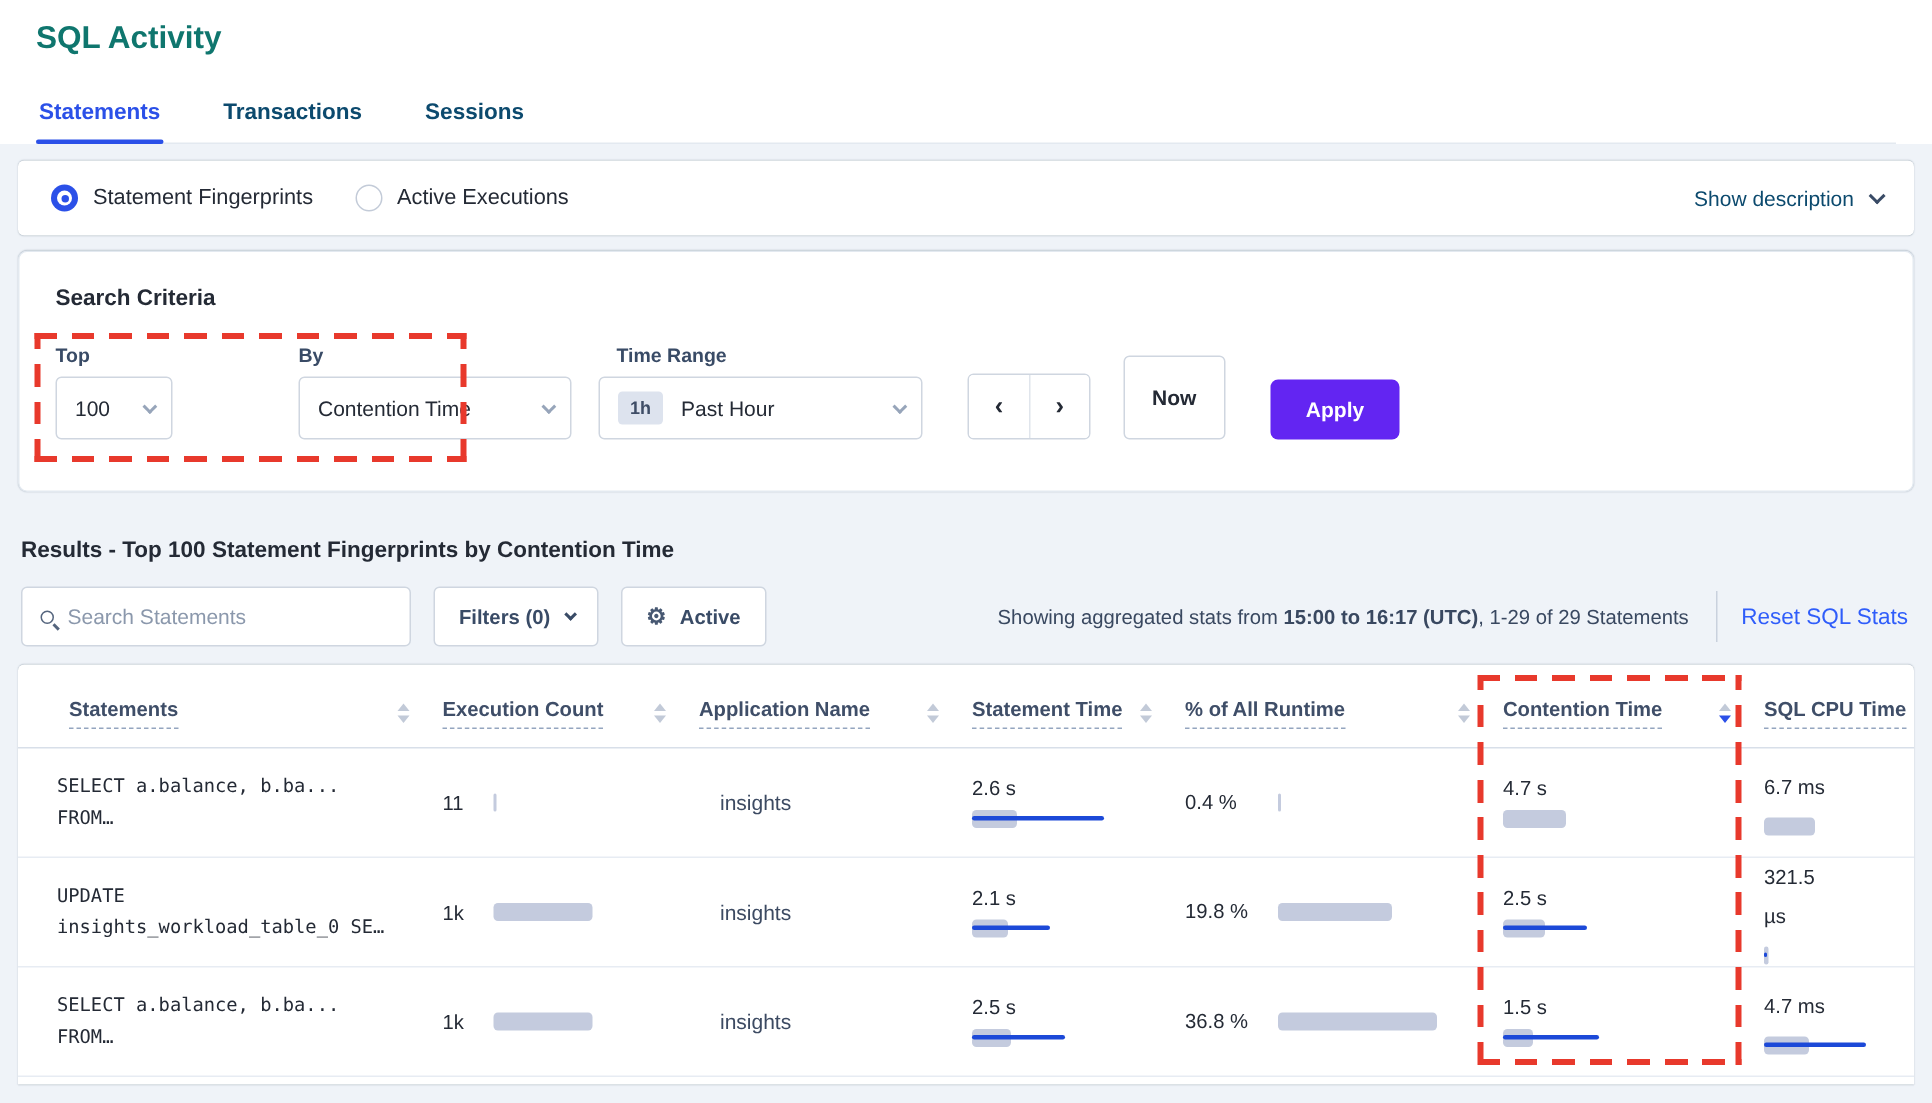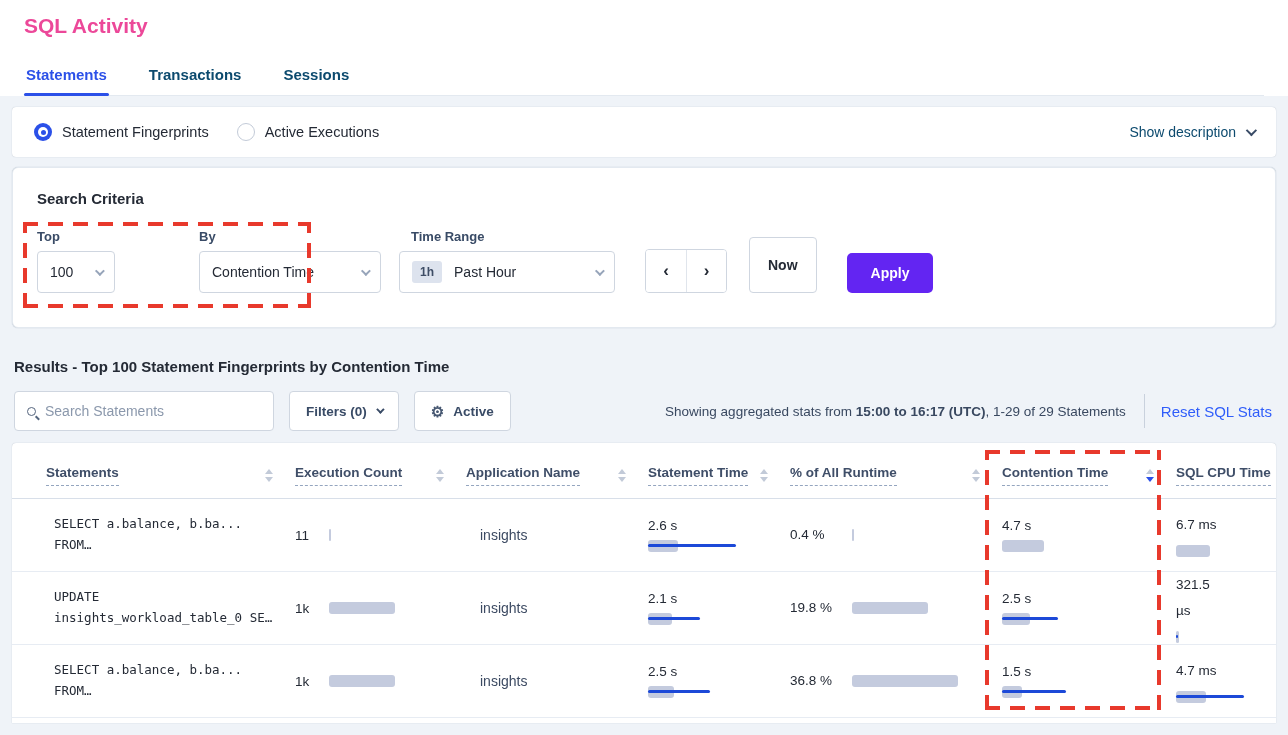--- a/index.html
+++ b/index.html
@@ -1,21 +1,21 @@
 <!DOCTYPE html>
 <html><head>
 <meta charset="utf-8">
 <style>
   * { margin:0; padding:0; box-sizing:border-box; }
   html,body { width:1288px; height:735px; overflow:hidden; background:#eff3f8;
     font-family:"Liberation Sans", sans-serif; color:#242a35; }
 
   
   .top { background:#fff; padding:14px 24px 0 24px; }
-  .page-title { font-size:21px; font-weight:700; color:#ec4899; padding-bottom:22px; }
+  .page-title { font-size:21px; font-weight:700; color:#0f766e; padding-bottom:22px; }
   .tabs { display:flex; gap:38px; border-bottom:1px solid #e3e9f0; padding:0; }
   .tab { font-size:15px; font-weight:600; color:#0c4a6e; padding:6px 2px 12px 2px; cursor:pointer; position:relative; }
   .tab.active { color:#2b50e8; }
   .tab.active::after { content:""; position:absolute; left:0; right:0; bottom:-1px; height:3px; background:#2b50e8; border-radius:2px; }
 
   
   .card { background:#fff; border-radius:6px; margin:0 12px; box-shadow:0 0 1px rgba(67,90,111,.4); }
   .toggle-card { margin-top:11px; display:flex; align-items:center; justify-content:space-between; padding:16px 22px; border-radius:4px; }
   .radio-group { display:flex; align-items:center; gap:28px; }
   .radio-opt { display:flex; align-items:center; gap:10px; font-size:14.5px; color:#242a35; cursor:pointer; }
@@ -85,21 +85,21 @@
   .th { display:flex; align-items:center; font-size:13.5px; font-weight:700; color:#3f4e68; }
   .th .lbl { border-bottom:1px dashed #94a5bf; padding-bottom:5px; cursor:pointer; }
   .th:first-child { padding-left:34px; }
   .sort { display:flex; flex-direction:column; gap:3px; margin-left:auto; margin-right:22px; cursor:pointer; }
   .sort .up { width:0; height:0; border-left:4.5px solid transparent; border-right:4.5px solid transparent; border-bottom:5.5px solid #c2cad8; }
   .sort .dn { width:0; height:0; border-left:4.5px solid transparent; border-right:4.5px solid transparent; border-top:5.5px solid #c2cad8; }
   .sort.desc .dn { border-top-color:#2b50e8; }
 
   .trow { border-bottom:1px solid #e7ecf3; min-height:73px; }
   .td { font-size:13.5px; color:#242a35; }
-  .td.stmt { padding-left:42px; font-family:"DejaVu Sans Mono",monospace; font-size:12.5px; line-height:1.65; color:#242a35; cursor:pointer; }
+  .td.stmt { padding-left:26px; font-family:"DejaVu Sans Mono",monospace; font-size:12.5px; line-height:1.65; color:#242a35; cursor:pointer; }
   .td.app { color:#3c4a62; font-size:14px; padding-left:14px; }
   .cell-flex { display:flex; align-items:center; gap:14px; }
   .num { min-width:20px; font-size:13.5px; }
   .pct-val { width:48px; line-height:1.9; }
   .bars { position:relative; height:14px; }
   .bars.inline { width:110px; flex:0 0 auto; }
   .bars.below { margin-top:6px; width:100%; }
   .bar-g { position:absolute; left:0; top:1px; height:12px; border-radius:3px; background:#c4cbde; }
   .bar-l { position:absolute; left:0; top:5.5px; height:3px; border-radius:2px; background:#1c49d8; }
   .stacked .val { display:block; }

